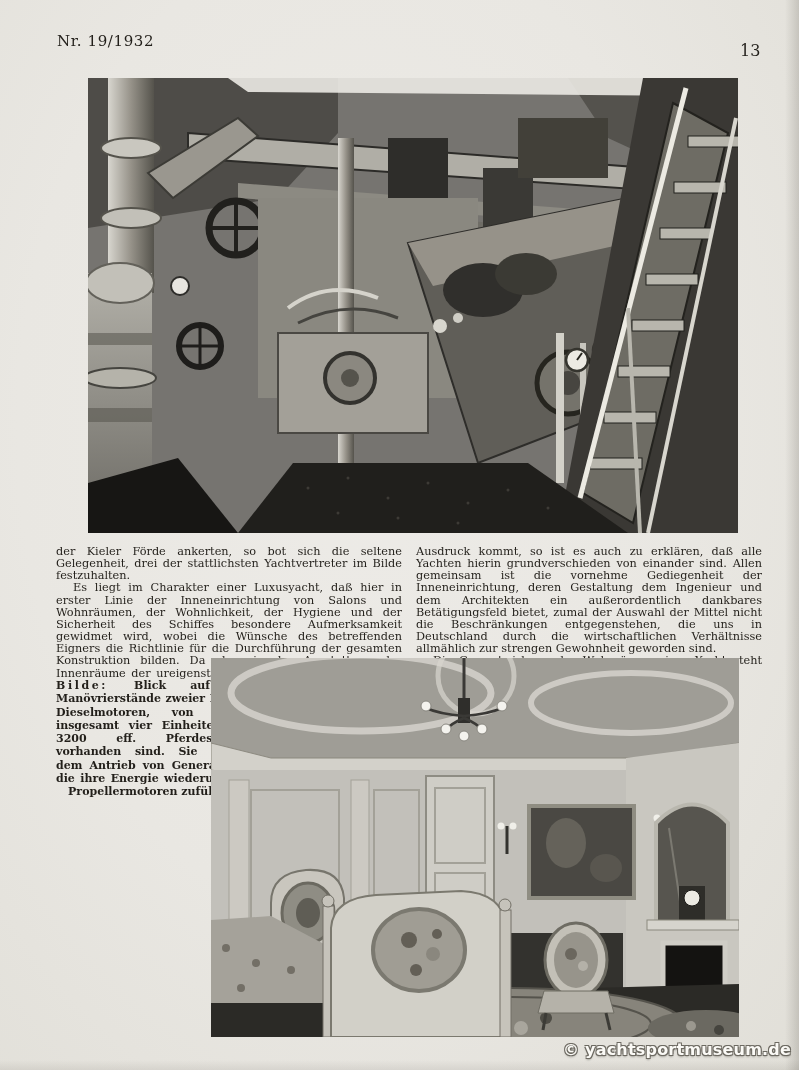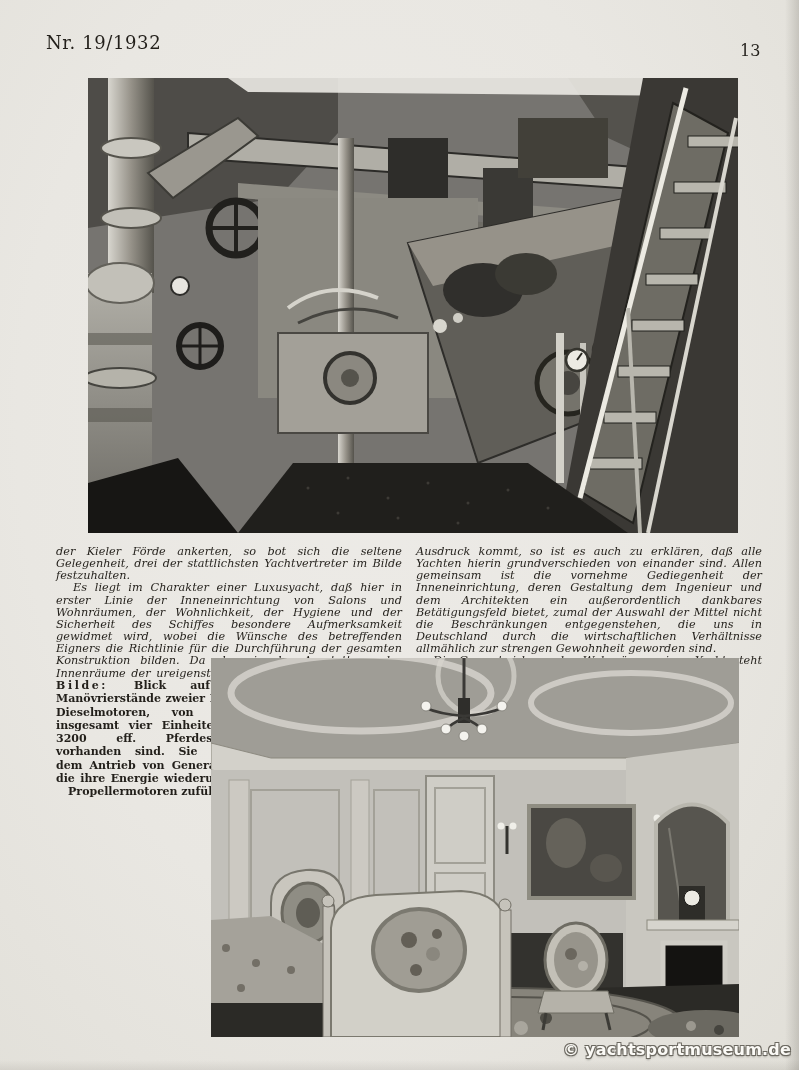--- a/index.html
+++ b/index.html
@@ -6,30 +6,30 @@
   .page {
     position:relative; width:799px; height:1070px; overflow:hidden;
     background: radial-gradient(ellipse at 45% 40%, #edebe7 0%, #e9e7e2 55%, #e1dfd8 100%);
     font-family:"DejaVu Serif", serif; color:#221f1a;
   }
   .scan-edge-right { position:absolute; right:0; top:0; width:14px; height:100%;
     background:linear-gradient(to right, rgba(0,0,0,0), rgba(80,75,66,0.20)); pointer-events:none; }
   .scan-edge-bottom { position:absolute; left:0; bottom:0; width:100%; height:10px;
     background:linear-gradient(to bottom, rgba(0,0,0,0), rgba(80,75,66,0.10)); pointer-events:none; }
 
-  .issue   { position:absolute; left:46px; top:32px; font-size:18px; letter-spacing:0.6px; }
+  .issue   { position:absolute; left:57px; top:32px; font-size:15px; letter-spacing:0.6px; }
   .pagenum { position:absolute; left:740px; top:41px; font-size:16px; }
 
   .photo { position:absolute; }
   .photo svg { display:block; width:100%; height:100%; }
   #engine-photo  { left:88px;  top:78px;  width:650px; height:455px; }
   #bedroom-photo { left:211px; top:658px; width:528px; height:379px; }
 
   .col { position:absolute; top:546px; width:346px; font-size:11.3px; line-height:12.15px;
-         text-align:justify; hyphens:auto;font-style:italic; }
+         text-align:justify; hyphens:auto; }
   .col p { margin:0; }
   .col p.indent { text-indent:17px; }
   .col p.cont { text-align-last:justify; }
   #col-left  { left:56px; }
   #col-right { left:416px; }
 
   .caption { position:absolute; font-weight:bold; font-size:11px; line-height:13.3px;
              text-align:justify; text-align-last:center; hyphens:auto; }
   #cap-oben   { left:56px; top:679px; width:197px; }
   #cap-rechts { left:56px; top:947px; width:196px; }

